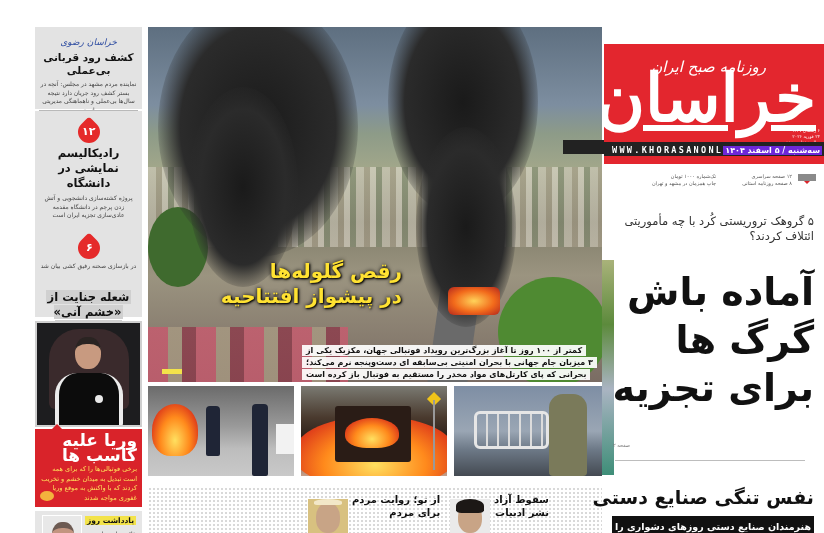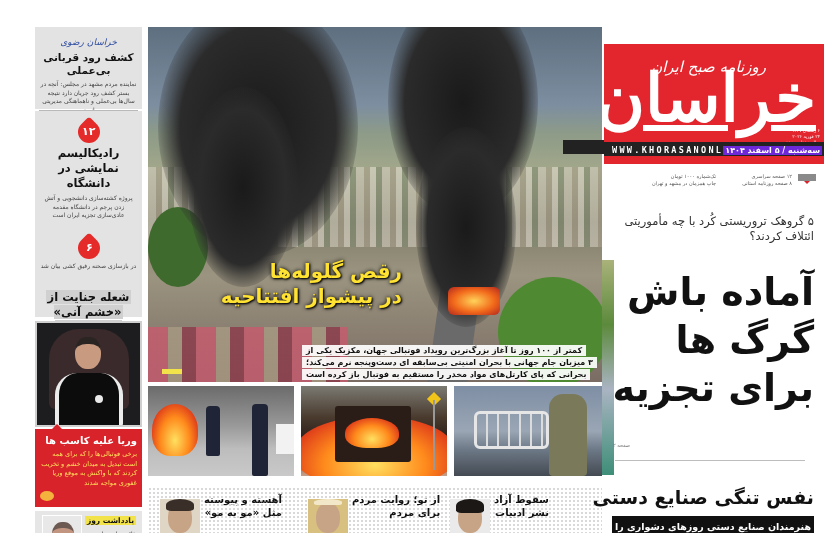--- a/index.html
+++ b/index.html
@@ -24,21 +24,21 @@
   .sb-title-hl { background: #d0d0d0; padding: 0 2px; }
 
   .sb-photo { position: absolute; left: 0; top: 294px; width: 107px; height: 106px; background: #1d1d1f; border: 2px solid #cfcfcf; overflow: hidden; }
   .ph-chair { position: absolute; left: 12px; top: 6px; width: 80px; height: 80px; border-radius: 30px 30px 6px 6px; background: #3a2a2c; }
   .ph-body { position: absolute; left: 18px; top: 50px; width: 68px; height: 54px; background: #0c0c0c; border-radius: 22px 22px 4px 4px; border-left: 4px solid #ececec; border-right: 4px solid #ececec; }
   .ph-head { position: absolute; left: 38px; top: 14px; width: 26px; height: 32px; background: #c89a80; border-radius: 45%; border-top: 7px solid #2a2422; }
   .ph-badge { position: absolute; left: 58px; top: 72px; width: 8px; height: 8px; border-radius: 50%; background: #e9e9e9; }
 
   .sb-red { position: absolute; left: 0; top: 402px; width: 107px; height: 78px; background: #d9232a; direction: rtl; padding: 4px 5px; }
   .sb-red::before { content: ""; position: absolute; top: -5px; right: 80px; border-left: 5px solid transparent; border-right: 5px solid transparent; border-bottom: 5px solid #d9232a; }
-  .sb-red-title { color: #fff; font-weight: bold; font-size: 10px; line-height: 15px; }
+  .sb-red-title { color: #fff; font-weight: bold; font-size: 17px; line-height: 15px; }
   .sb-red-text { color: #ffe15a; font-size: 6.5px; line-height: 9.5px; margin-top: 2px; }
   .sb-red-icon { position: absolute; left: 5px; bottom: 6px; width: 14px; height: 10px; background: #f3b33d; border-radius: 50%; }
 
   .sb-note { position: absolute; left: 0; top: 484px; width: 107px; height: 49px; background: #e6e6e6; direction: rtl; }
   .sb-note-label { position: absolute; right: 6px; top: 5px; font-weight: bold; font-size: 7.5px; color: #111; background: #f3e34a; padding: 0 2px; }
   .sb-note-author { position: absolute; right: 6px; top: 19px; font-size: 6px; color: #333; }
   .sb-note-photo { position: absolute; left: 7px; top: 4px; width: 40px; height: 42px; background: #e8e8e8; border: 1px solid #fff; overflow: hidden; }
   .sb-note-photo .hd { position: absolute; left: 9px; top: 6px; width: 22px; height: 26px; border-radius: 45%; background: #c29580; border-top: 6px solid #6c5a52; }
 
   
@@ -199,30 +199,20 @@
       <div class="sign"></div>
       <div class="pole"></div>
     </div>
     <div class="sp sp3">
       <div class="bus-frame"></div>
       <div class="soldier"></div>
     </div>
   </div>
 
   <div class="bottom">
-    <div class="bt-item bt1">
-      <div class="bt-photo">
-          <div class="hd"></div>
-          <div class="hr"></div>
-        </div>
-      <div class="bt-title">
-        <div>آهسته و پیوسته</div>
-        <div>مثل «مو به مو»</div>
-      </div>
-    </div>
     <div class="bt-item bt2">
       <div class="bt-photo">
           <div class="hd"></div>
           <div class="hr"></div>
         </div>
       <div class="bt-title">
         <div>از تو؛ روایت مردم</div>
         <div>برای مردم</div>
       </div>
     </div>

